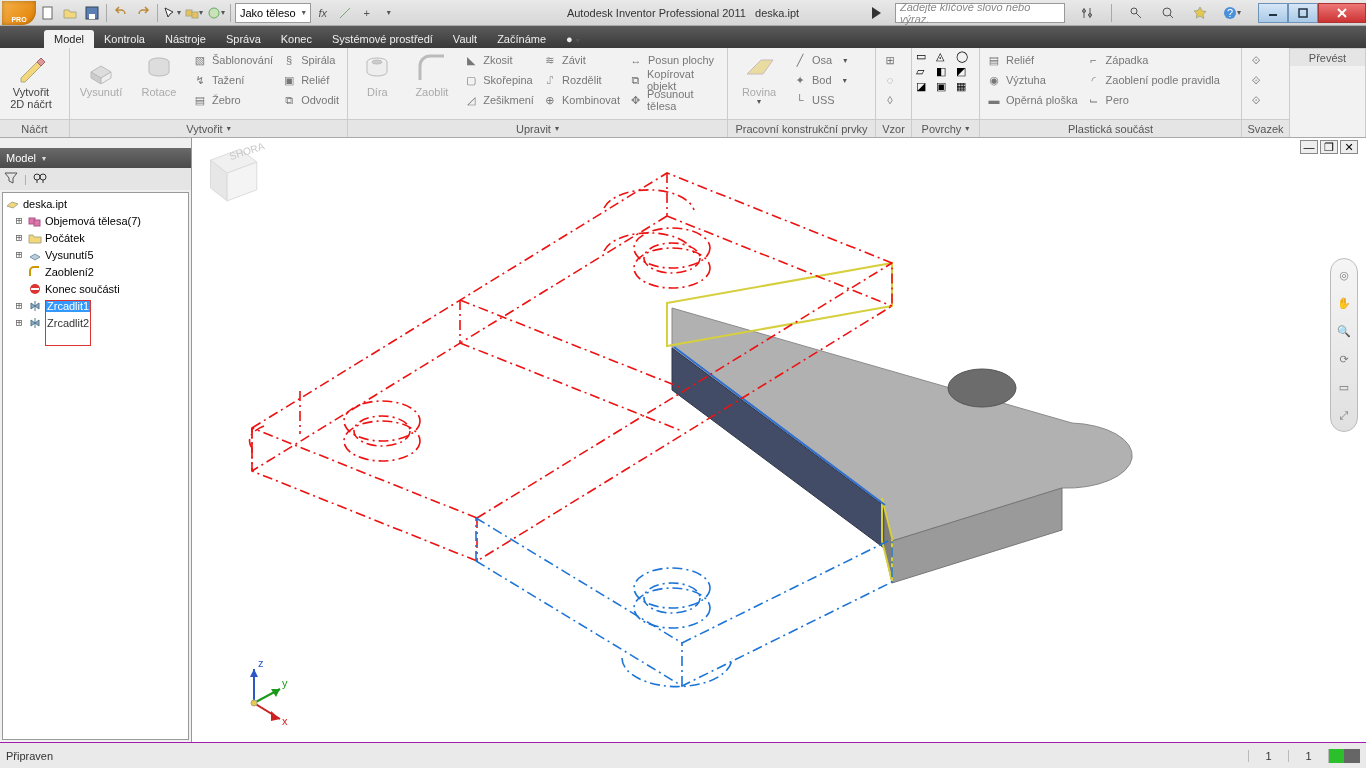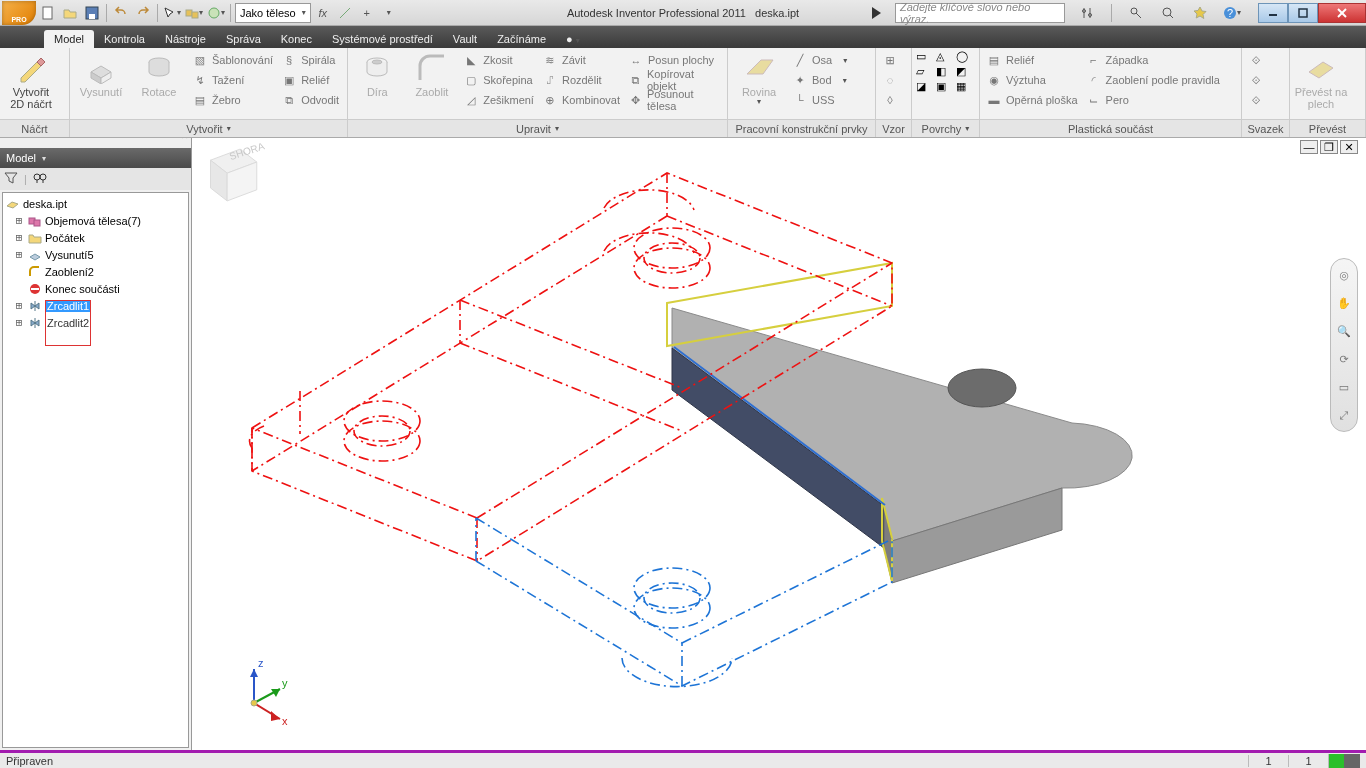--- a/index.html
+++ b/index.html
@@ -42,21 +42,21 @@
 .ticon { width:16px; height:14px; display:flex; align-items:center; justify-content:center; }
 .sel-blue { background:#3399ff; color:#fff; padding:0 2px; }
 .sel-red { border:1px solid #d33; padding:16px 1px; color:#333; }
 .canvas { flex:1; background:#fff; position:relative; }
 .canvas svg { position:absolute; inset:0; }
 .navcube { position:absolute; top:12px; right:38px; width:74px; height:74px; opacity:.55; }
 .navbar { position:absolute; top:120px; right:8px; width:28px; background:linear-gradient(#f5f5f5,#e0e0e0); border:1px solid #bbb; border-radius:14px; padding:6px 0; display:flex; flex-direction:column; align-items:center; gap:8px; }
 .navbtn { width:20px; height:20px; display:flex; align-items:center; justify-content:center; color:#777; cursor:pointer; }
 .doccontrols { position:absolute; top:2px; right:8px; display:flex; gap:2px; }
 .docbtn { width:18px; height:14px; border:1px solid #888; background:#eee; display:flex; align-items:center; justify-content:center; cursor:pointer; }
-.statusbar { height:18px; background:#eaeaea; border-top:3px solid #a21caf; display:flex; align-items:center; padding:0 6px; font-size:11px; color:#333; }
+.statusbar { height:26px; background:#eaeaea; border-top:1px solid #a21caf; display:flex; align-items:center; padding:0 6px; font-size:11px; color:#333; }
 .status-right { margin-left:auto; display:flex; align-items:center; gap:0; }
 .status-cell { width:40px; text-align:center; border-left:1px solid #bbb; }
 .status-chip { width:16px; height:14px; }
 .drop { font-size:8px; color:#555; }
 </style>
 </head>
 <body>
 
 <div class="titlebar">
   <div class="qat">
@@ -440,31 +440,20 @@
           </div>
       <div class="smallbtn">
             <span class="sic">⟐</span>
           </div>
     </div>
       </div>
     <div class="panel-title">Svazek</div>
   </div>
 
   <div class="panel" style="flex:1">
-    <div class="panel-body">
-      <div class="bigbtn gray">
-          <div class="ic">
-            <svg width="32" height="32">
-              <path d="M4 20l14-10 10 6-14 10z" fill="#e8dca0" stroke="#cbb"></path>
-            </svg>
-          </div>
-          <span style="white-space:pre">Převést na
-plech</span>
-        </div>
-    </div>
     <div class="panel-title">Převést</div>
   </div>
 </div>
 
 <div class="workspace">
 
   <div class="browser">
     <span class="browser-close">✕</span>
     <div class="browser-hdr">
         <span>Model</span>

